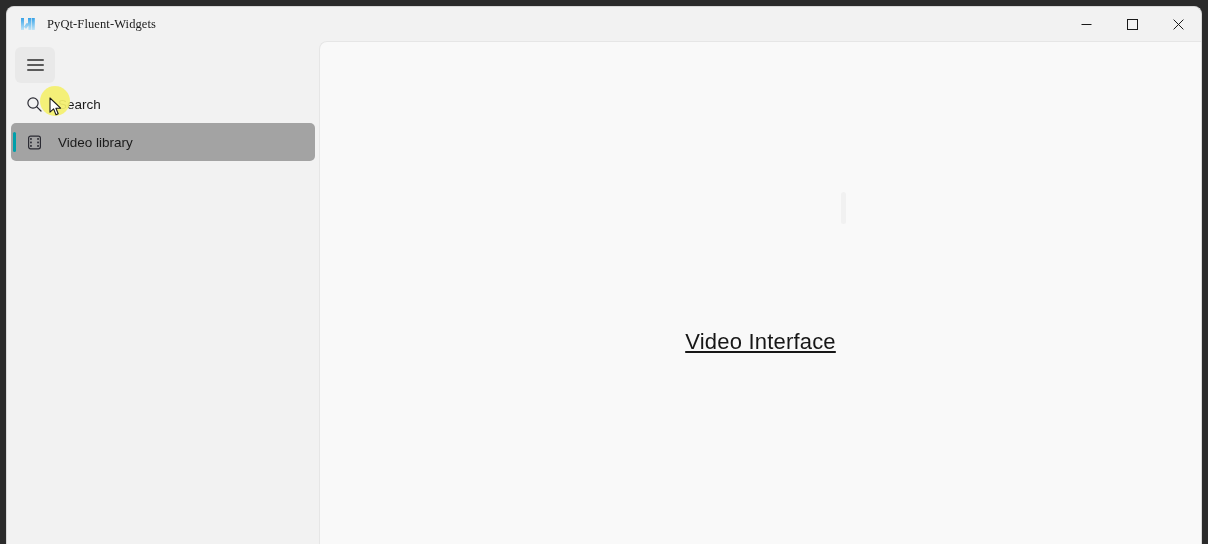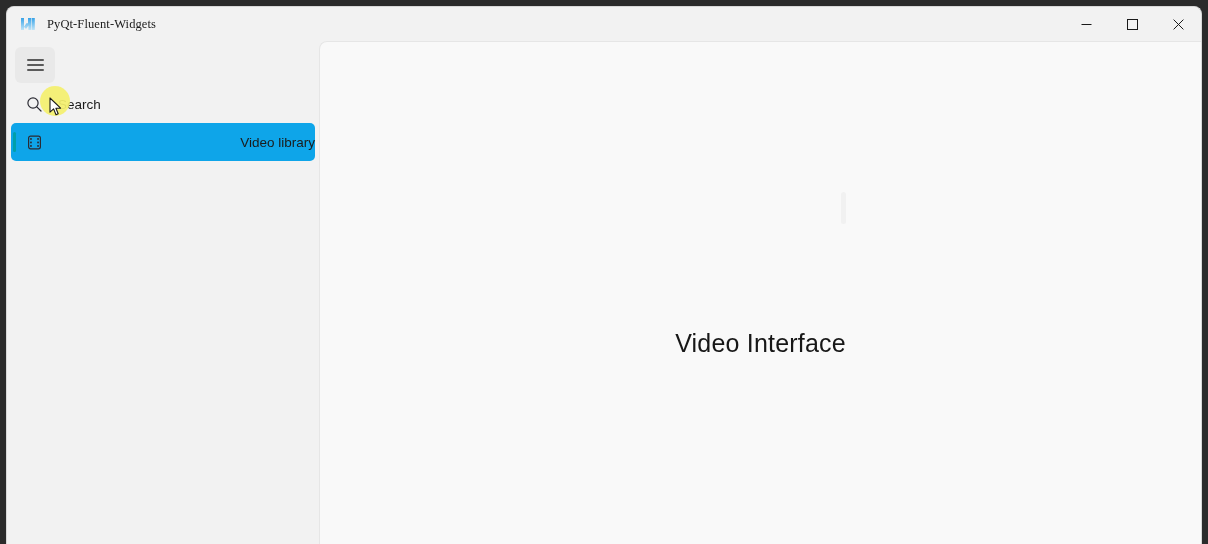--- a/index.html
+++ b/index.html
@@ -107,21 +107,21 @@
   .nav-row .expander {
     margin-left: auto;
     margin-right: 18px;
     width: 12px;
     height: 12px;
     display: flex;
     align-items: center;
     justify-content: center;
     color: #3a3a3a;
   }
-  .nav-row.selected { background: #0ea5e9; justify-content: space-between; }
+  .nav-row.selected { background: #a3a3a3; }
   .nav-row.selected::before {
     content: "";
     position: absolute;
     left: 2px;
     top: 9px;
     width: 3px;
     height: 20px;
     border-radius: 2px;
     background: #009faa;
   }
@@ -169,23 +169,24 @@
     border-top: 1px solid #e6e6e6;
     box-sizing: border-box;
     overflow: hidden;
   }
   #content-title {
     position: absolute;
     left: 0;
     right: 0;
     top: 287px;
     text-align: center;
-    font-size: 25px;
+    font-size: 22px;
     color: #171717;
     letter-spacing: .2px;
+    text-decoration: underline;
   }
   #content-scroll-hint {
     position: absolute;
     left: 521px;
     top: 150px;
     width: 5px;
     height: 32px;
     border-radius: 3px;
     background: #f1f1f1;
   }

